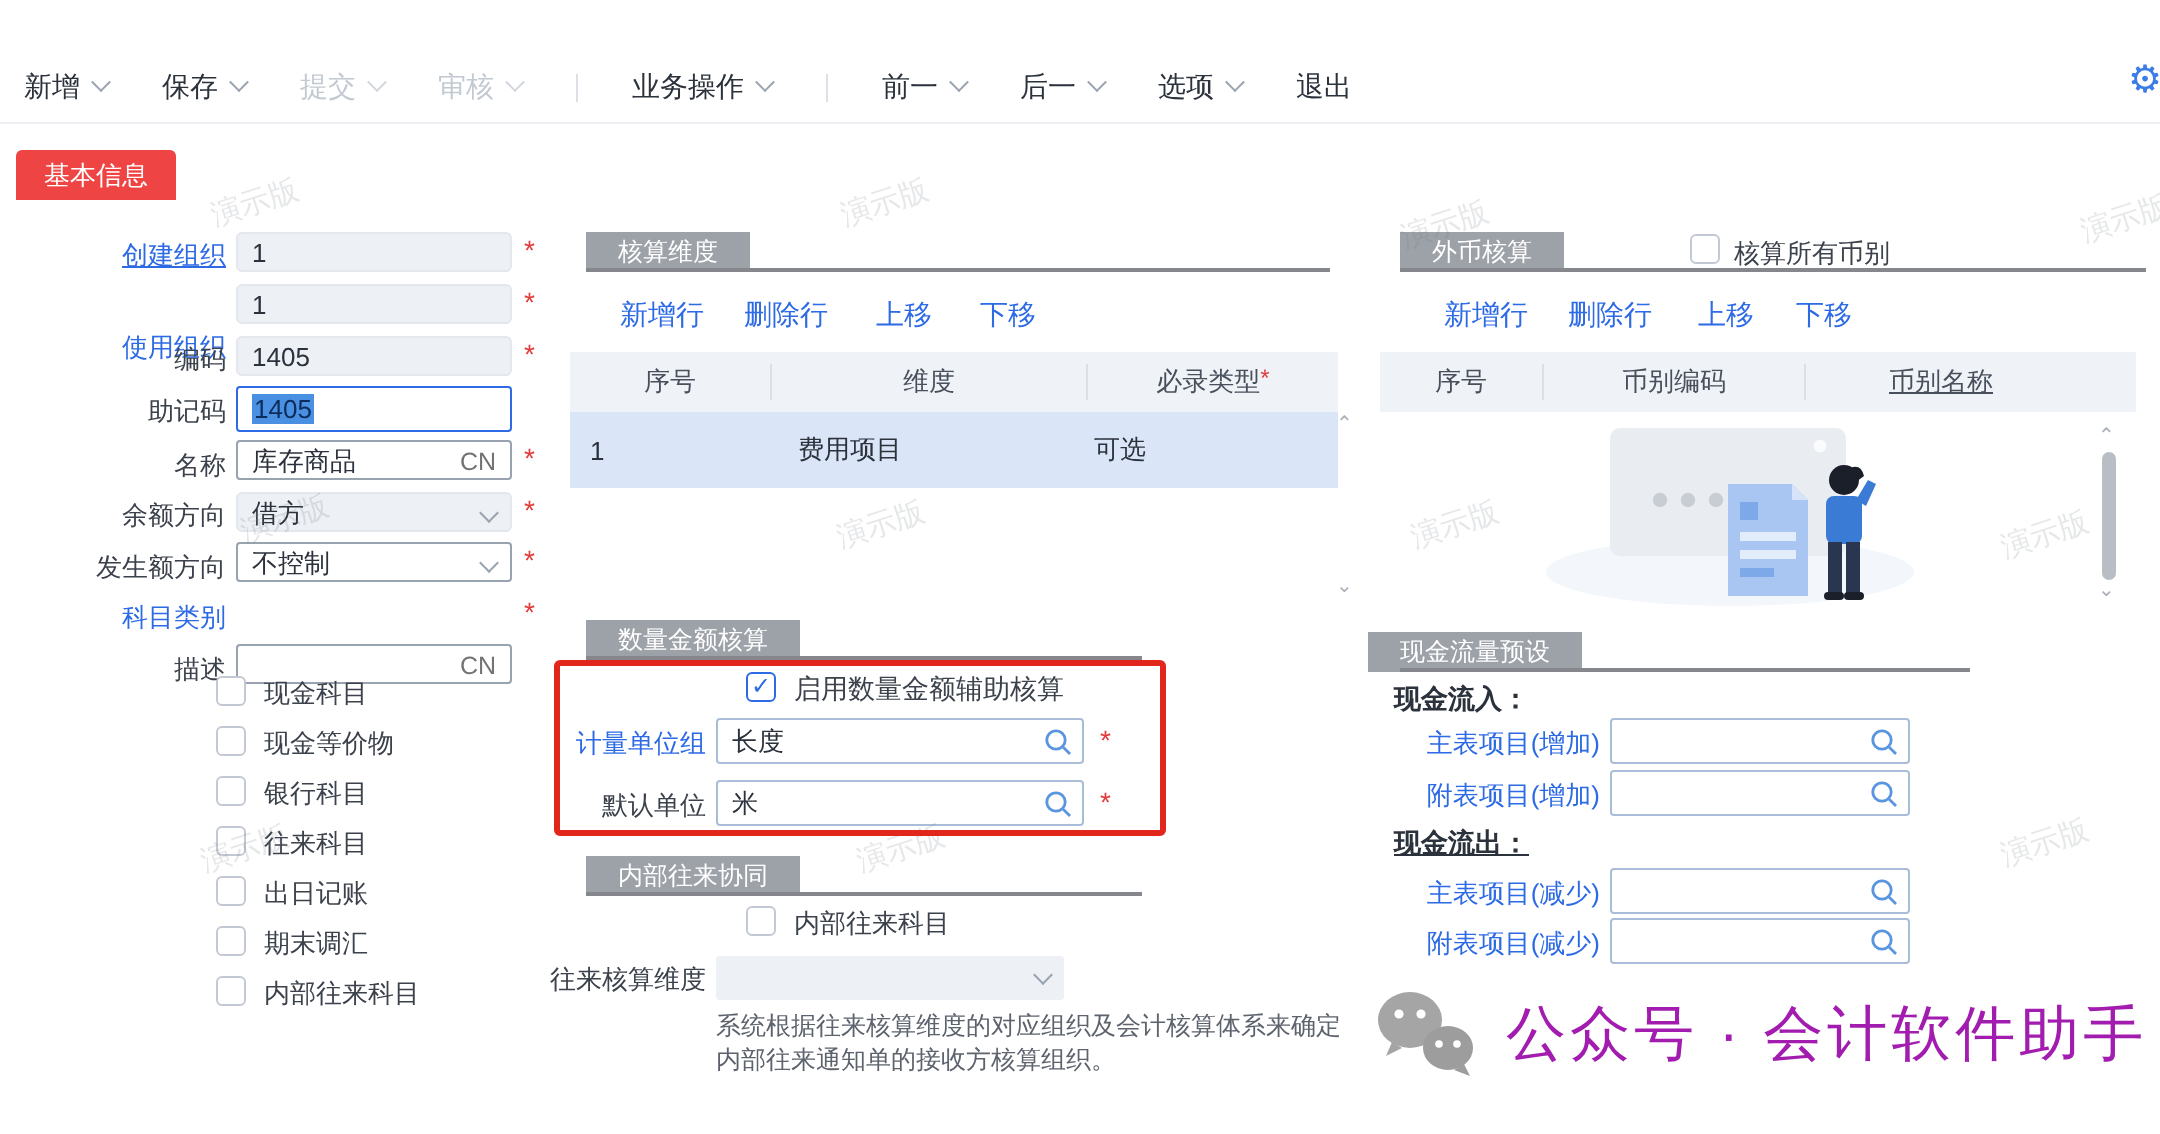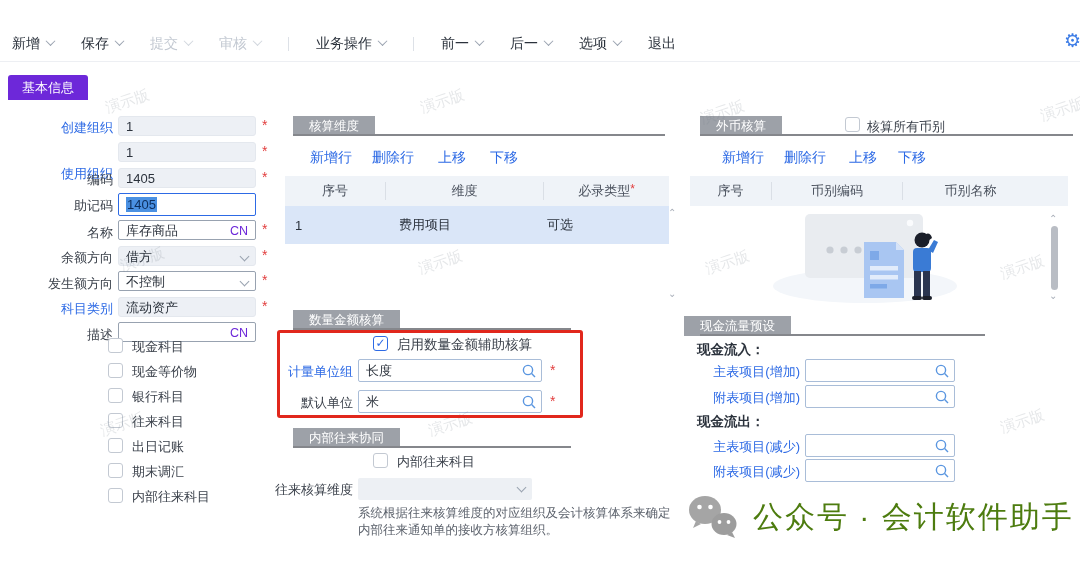--- a/index.html
+++ b/index.html
@@ -15,33 +15,33 @@
              border-bottom:1px solid #edeff3; display:flex; align-items:center; padding-left:12px; }
   .tb-item { display:flex; align-items:center; gap:7px; font-size:14px; color:#2b323c; margin-right:27px; cursor:pointer; white-space:nowrap; }
   .tb-item.disabled { color:#c3c9d2; }
   .chev { width:7px; height:7px; border-right:1.5px solid #9aa3b0; border-bottom:1.5px solid #9aa3b0;
           transform:rotate(45deg) translate(-1px,-1px); margin-top:-3px; }
   .tb-item.disabled .chev { border-color:#d2d7de; }
   .tb-sep { width:1px; height:14px; background:#dde1e7; margin:0 27px 0 0; }
   .gear { position:absolute; left:1064px; top:29px; font-size:19px; color:#3c7ce6; }
 
   
-  .tab { position:absolute; left:8px; top:75px; height:25px; padding:0 14px; background:#6d28d9; color:#fff;
+  .tab { position:absolute; left:8px; top:75px; height:25px; padding:0 14px; background:#ef4444; color:#fff;
          font-size:13px; line-height:25px; border-radius:3px 3px 0 0; }
 
   
   .lbl { position:absolute; width:105px; text-align:right; font-size:13px; color:#3c424c; line-height:20px; white-space:nowrap; }
   .lbl.link { color:#2d6ae5; }
   .fld { position:absolute; left:118px; width:138px; height:20px; font-size:13px; line-height:18px; padding:1px 7px;
          color:#2b323c; white-space:nowrap; overflow:hidden; }
   .fld.ro { background:#edf0f5; border:1px solid #e4e8ee; border-radius:3px; }
   .fld.edit { background:#fff; border:1px solid #98a2b0; border-radius:2px; }
   .fld.focus { border:1.5px solid #2d6ae5; height:23px; line-height:20px; border-radius:2px; background:#fff; }
   .selhl { background:#4a90e2; color:#0c2d5c; padding:0 1px; }
-  .suffix { position:absolute; right:7px; top:1px; color:#6d28d9; font-size:12.5px; }
+  .suffix { position:absolute; right:7px; top:1px; color:#737373; font-size:12.5px; }
   .selchev { position:absolute; right:7px; top:6px; width:7px; height:7px; border-right:1.5px solid #9aa3b0; border-bottom:1.5px solid #9aa3b0; transform:rotate(45deg); }
   .req { position:absolute; color:#e23c3c; font-size:14px; }
 
   .cb { position:absolute; width:15px; height:15px; border:1px solid #c3c9d2; border-radius:3px; background:#fff; }
   .cb.checked { border-color:#2d6ae5; color:#2d6ae5; font-size:12px; line-height:13px; text-align:center; font-weight:bold; }
   .cblbl { position:absolute; font-size:13px; color:#3c424c; line-height:17px; white-space:nowrap; }
 
   
   .badge { position:absolute; height:20px; background:#9da1a8; color:#fff; font-size:12.5px; line-height:20px; padding:0 16px; white-space:nowrap; }
   .sec-line { position:absolute; height:2px; background:#85878c; }
@@ -67,21 +67,21 @@
 
   .hint { position:absolute; font-size:12.5px; color:#5d636d; line-height:17px; white-space:nowrap; }
   .bold-lbl { position:absolute; font-size:13.5px; font-weight:bold; color:#2b323c; white-space:nowrap; }
 
   
   .annotation { position:absolute; left:277px; top:330px; width:306px; height:88px; border:3px solid #e1271c; border-radius:3px; z-index:50; pointer-events:none; }
 
   
   .wm { position:absolute; font-size:15px; color:rgba(110,120,135,0.18); transform:rotate(-18deg); z-index:5; pointer-events:none; white-space:nowrap; }
   .brand { position:absolute; left:686px; top:494px; display:flex; align-items:center; gap:13px; z-index:6; }
-  .brand-text { font-size:30px; color:#4d7c0f; letter-spacing:2px; white-space:nowrap;text-align:center; }
+  .brand-text { font-size:30px; color:#a21caf; letter-spacing:2px; white-space:nowrap;text-align:center; }
 </style>
 </head>
 <body>
 
 <div class="app">
 
 
   <div class="toolbar">
     <div class="tb-item">
         <span>新增</span>
@@ -118,21 +118,21 @@
         <span class="chev"></span>
       </div>
     <div class="tb-item">
         <span>退出</span>
       </div>
   </div>
   <div class="gear">⚙</div>
 
   <div class="tab">基本信息</div>
 
-  <div class="lbl link" style="left:8px;top:118px;">创建组织</div>
+  <div class="lbl link" style="left:8px;top:118px;text-decoration:underline;">创建组织</div>
   <div class="fld ro" style="top:116px;">1</div>
   <div class="req" style="left:262px;top:117px;">*</div>
 
   <div class="lbl link" style="left:8px;top:144px;margin-top:20px;">使用组织</div>
   <div class="fld ro" style="top:142px;">1</div>
   <div class="req" style="left:262px;top:143px;">*</div>
 
   <div class="lbl" style="left:8px;top:170px;">编码</div>
   <div class="fld ro" style="top:168px;">1405</div>
   <div class="req" style="left:262px;top:169px;">*</div>
@@ -146,21 +146,20 @@
 
   <div class="lbl" style="left:8px;top:248px;">余额方向</div>
   <div class="fld ro" style="top:246px;"><span>借方</span><span class="selchev"></span></div>
   <div class="req" style="left:262px;top:247px;">*</div>
 
   <div class="lbl" style="left:8px;top:274px;">发生额方向</div>
   <div class="fld edit" style="top:271px;"><span>不控制</span><span class="selchev"></span></div>
   <div class="req" style="left:262px;top:272px;">*</div>
 
   <div class="lbl link" style="left:8px;top:299px;">科目类别</div>
-  <div class="fld ro" style="top:297px;">流动资产</div>
   <div class="req" style="left:262px;top:298px;">*</div>
 
   <div class="lbl" style="left:8px;top:325px;">描述</div>
   <div class="fld edit" style="top:322px;"><span></span><span class="suffix">CN</span></div>
 
   <div class="cb" style="left:108px;top:338px;"></div>
   <div class="cblbl" style="left:132px;top:338px;">现金科目</div>
   <div class="cb" style="left:108px;top:363px;"></div>
   <div class="cblbl" style="left:132px;top:363px;">现金等价物</div>
   <div class="cb" style="left:108px;top:388px;"></div>
@@ -235,21 +234,21 @@
   <div class="cb" style="left:845px;top:117px;"></div>
   <div class="cblbl" style="left:867px;top:118px;">核算所有币别</div>
   <div class="lnk" style="left:722px;top:148px;">新增行</div>
   <div class="lnk" style="left:784px;top:148px;">删除行</div>
   <div class="lnk" style="left:849px;top:148px;">上移</div>
   <div class="lnk" style="left:898px;top:148px;">下移</div>
 
   <div class="thead" style="left:690px;top:176px;width:378px;">
     <div class="th" style="width:81px;">序号</div>
     <div class="th" style="width:131px;">币别编码</div>
-    <div class="th" style="width:136px;">币别名称</div>
+    <div class="th" style="width:136px;text-decoration:underline;">币别名称</div>
   </div>
 
   <svg style="position:absolute;left:770px;top:210px;" width="190" height="95" viewBox="0 0 190 95">
     <ellipse cx="95" cy="76" rx="92" ry="17" fill="#f3f6fa"></ellipse>
     <rect x="35" y="4" width="118" height="64" rx="5" fill="#e9ecf0"></rect>
     <circle cx="140" cy="13" r="3.2" fill="#fafbfd"></circle>
     <circle cx="60" cy="40" r="3.6" fill="#c8cdd4"></circle>
     <circle cx="74" cy="40" r="3.6" fill="#c8cdd4"></circle>
     <circle cx="88" cy="40" r="3.6" fill="#c8cdd4"></circle>
     <path d="M94 32 h32 l8 8 v48 h-40 z" fill="#a9c6f2"></path>
@@ -283,21 +282,21 @@
       </svg>
   </div>
   <div class="lbl link" style="left:700px;width:100px;top:388px;">附表项目(增加)</div>
   <div class="sfield" style="left:805px;top:385px;width:150px;">
     <svg class="mag" width="16" height="16" viewBox="0 0 16 16">
         <circle cx="7" cy="7" r="4.6" fill="none" stroke="#5a96e0" stroke-width="1.4"></circle>
         <line x1="10.6" y1="10.6" x2="14" y2="14" stroke="#5a96e0" stroke-width="1.4"></line>
       </svg>
   </div>
 
-  <div class="bold-lbl" style="left:697px;top:413px;">现金流出：</div>
+  <div class="bold-lbl" style="left:697px;top:413px;text-decoration:underline;">现金流出：</div>
 
   <div class="lbl link" style="left:700px;width:100px;top:437px;">主表项目(减少)</div>
   <div class="sfield" style="left:805px;top:434px;width:150px;">
     <svg class="mag" width="16" height="16" viewBox="0 0 16 16">
         <circle cx="7" cy="7" r="4.6" fill="none" stroke="#5a96e0" stroke-width="1.4"></circle>
         <line x1="10.6" y1="10.6" x2="14" y2="14" stroke="#5a96e0" stroke-width="1.4"></line>
       </svg>
   </div>
   <div class="lbl link" style="left:700px;width:100px;top:462px;">附表项目(减少)</div>
   <div class="sfield" style="left:805px;top:459px;width:150px;">

